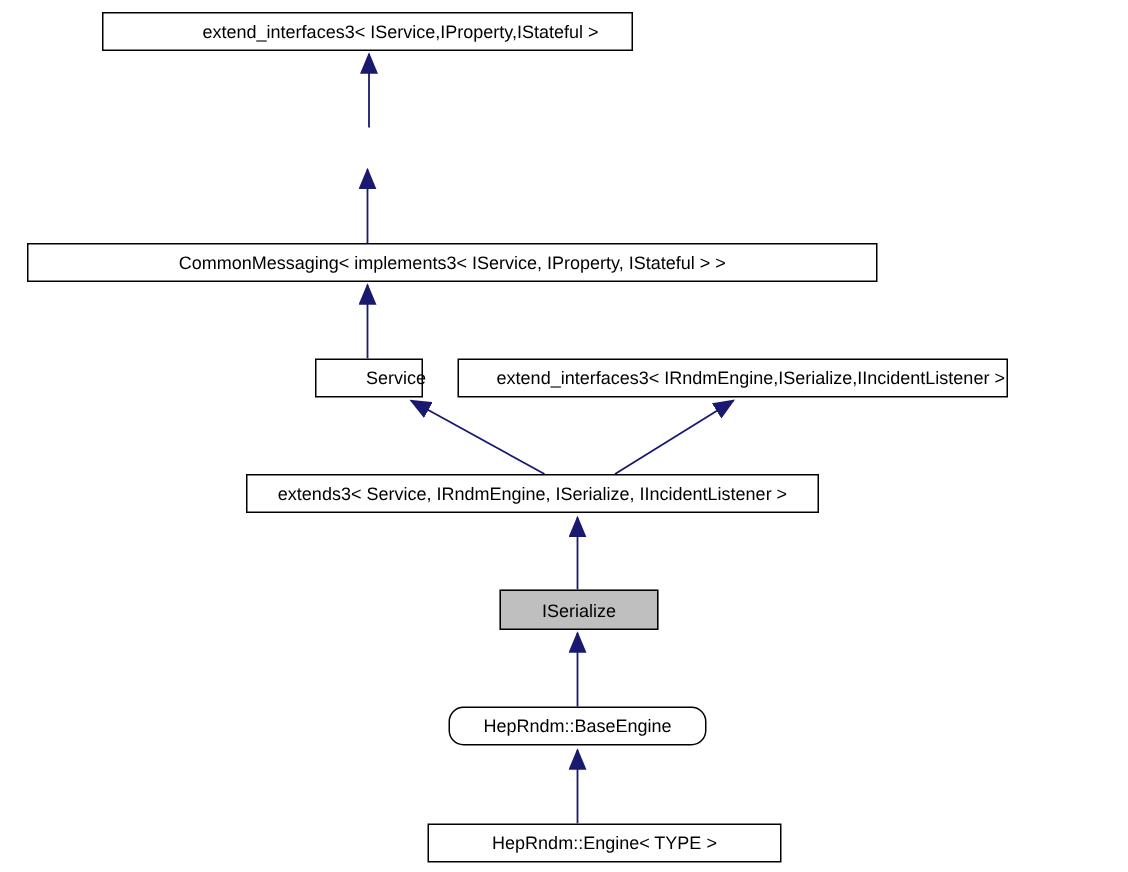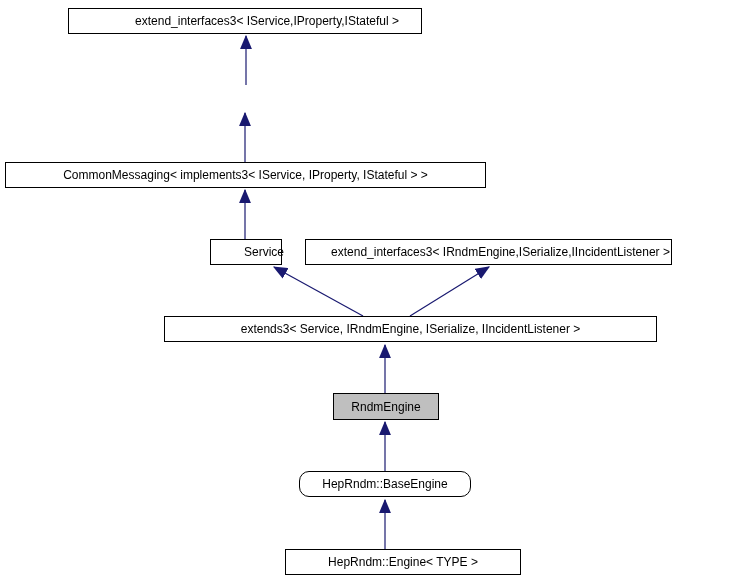--- a/index.html
+++ b/index.html
@@ -71,27 +71,27 @@
     <line x1="385" y1="393" x2="385" y2="345" marker-end="url(#arrowhead)"></line>
 
     <line x1="385" y1="471" x2="385" y2="422" marker-end="url(#arrowhead)"></line>
 
     <line x1="385" y1="549" x2="385" y2="500" marker-end="url(#arrowhead)"></line>
   </svg>
 
   <div class="node" style="left:68px; top:8px; width:354px; height:26px;padding-left:44px;">extend_interfaces3&lt; IService,IProperty,IStateful &gt;</div>
 
 
-  <div class="node" style="left:5px; top:162px; width:481px; height:26px;">CommonMessaging&lt; implements3&lt; IService, IProperty, IStateful &gt; &gt;</div>
+  <div class="node" style="left:18px; top:162px; width:567px; height:26px;">CommonMessaging&lt; implements3&lt; IService, IProperty, IStateful &gt; &gt;</div>
 
   <div class="node" style="left:210px; top:239px; width:72px; height:26px;padding-left:36px;">Service</div>
 
   <div class="node" style="left:305px; top:239px; width:367px; height:26px;padding-left:24px;">extend_interfaces3&lt; IRndmEngine,ISerialize,IIncidentListener &gt;</div>
 
-  <div class="node" style="left:164px; top:316px; width:493px; height:26px;">extends3&lt; Service, IRndmEngine, ISerialize, IIncidentListener &gt;</div>
+  <div class="node" style="left:164px; top:316px; width:382px; height:26px;">extends3&lt; Service, IRndmEngine, ISerialize, IIncidentListener &gt;</div>
 
-  <div class="node highlight" style="left:333px; top:393px; width:106px; height:27px;">RndmEngine</div>
+  <div class="node highlight" style="left:333px; top:393px; width:106px; height:27px;">ISerialize</div>
 
   <div class="node" style="left:299px; top:471px; width:172px; height:26px;border-radius:10px;">HepRndm::BaseEngine</div>
 
   <div class="node" style="left:285px; top:549px; width:236px; height:26px;">HepRndm::Engine&lt; TYPE &gt;</div>
 
 </div>
 
 </body></html>

